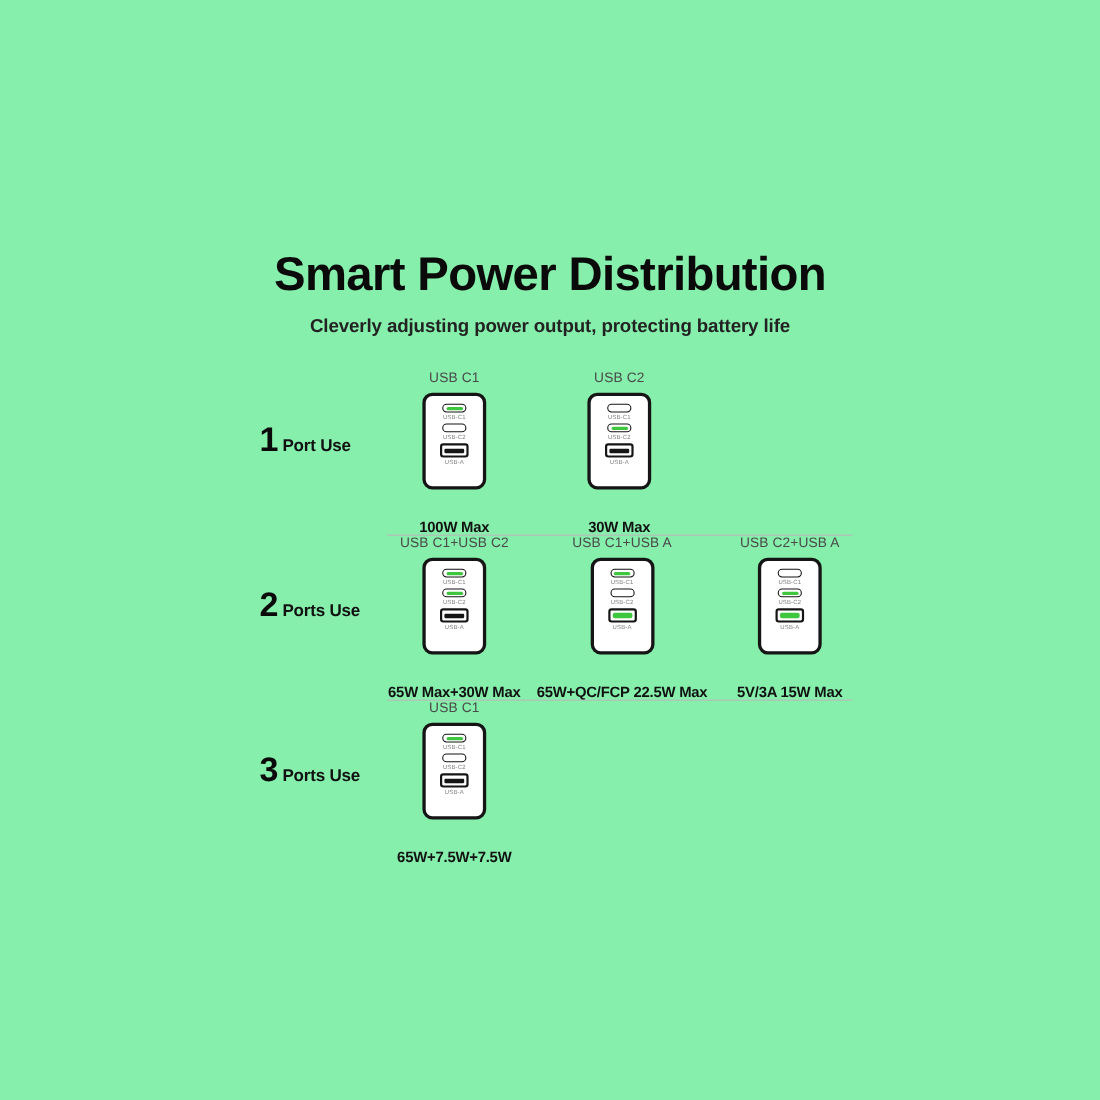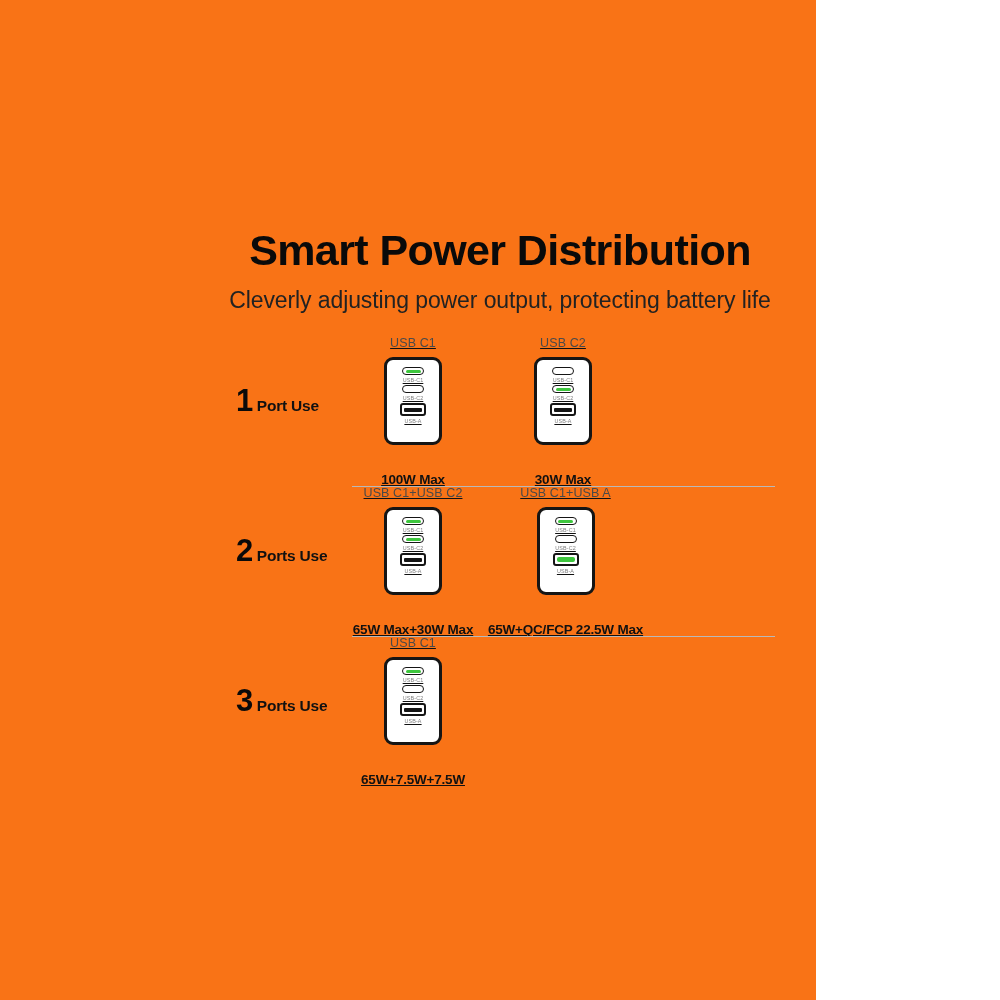--- a/index.html
+++ b/index.html
@@ -11,45 +11,45 @@
     width: 1000px;
     height: 1000px;
     font-family: "Liberation Sans", sans-serif;
     color: #111111;
     overflow: hidden;
     position: relative;
   }
 
   .page {
     position: relative;
-    width: 816px;
+    width: 1000px;
     height: 1000px;
-    background: #f97316;
+    background: #86efac;
   }
 
   
   .header {
     position: absolute;
     left: 0;
     top: 228px;
     width: 1000px;
     text-align: center;
   }
   .title {
     font-size: 43px;
     font-weight: 700;
     letter-spacing: -0.6px;
     color: #0a0a0a;
     line-height: 1.05;
     margin: 0;
   }
   .subtitle {
     margin: 14px 0 0 0;
-    font-size: 23px;
-    font-weight: 400;
+    font-size: 17px;
+    font-weight: 700;
     color: #222222;
     letter-spacing: -0.1px;
   }
 
   
   .rows {
     position: absolute;
     left: 0;
     top: 336px;
     width: 1000px;
@@ -91,21 +91,20 @@
     margin-left: 4px;
     letter-spacing: -0.2px;
     margin-top: 15px;
   }
 
   .cards {
     flex: 1 1 auto;
     display: flex;
     align-items: center;
     gap: 0;
-    text-decoration: underline;
   }
 
   .card {
     width: 150px;
     flex: 0 0 150px;
     display: flex;
     flex-direction: column;
     align-items: center;
   }
   .card.wide { width: 155px; flex: 0 0 155px; }
@@ -335,20 +334,44 @@
                 </div>
                 <div class="port-block">
                   <div class="port-a active">
                     <span class="fill"></span>
                   </div>
                   <div class="port-label">USB-A</div>
                 </div>
               </div>
               <div class="card-caption">65W+QC/FCP 22.5W Max</div>
             </div>
+            <div class="card">
+              <div class="card-title">USB C2+USB A</div>
+              <div class="charger">
+                <div class="port-block">
+                  <div class="port-c">
+                    <span class="fill"></span>
+                  </div>
+                  <div class="port-label">USB-C1</div>
+                </div>
+                <div class="port-block">
+                  <div class="port-c active">
+                    <span class="fill"></span>
+                  </div>
+                  <div class="port-label">USB-C2</div>
+                </div>
+                <div class="port-block">
+                  <div class="port-a active">
+                    <span class="fill"></span>
+                  </div>
+                  <div class="port-label">USB-A</div>
+                </div>
+              </div>
+              <div class="card-caption">5V/3A 15W Max</div>
+            </div>
           </div>
         </div>
       </div>
       <div class="row" style="height: 150px;">
         <div class="divider" style="top: 0px;"></div>
         <div class="row-inner">
           <div class="row-label">
             <span class="row-num">3</span>
             <span class="row-word">Ports Use</span>
           </div>

